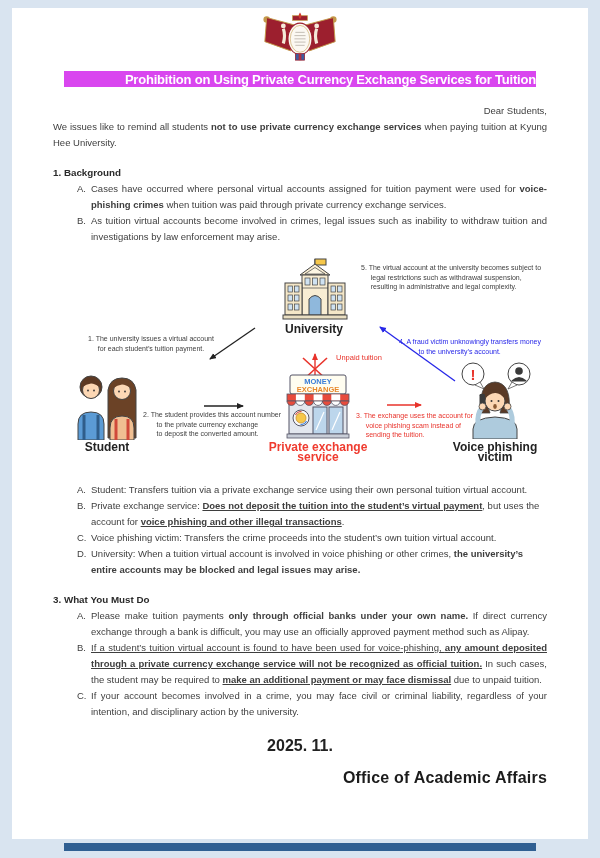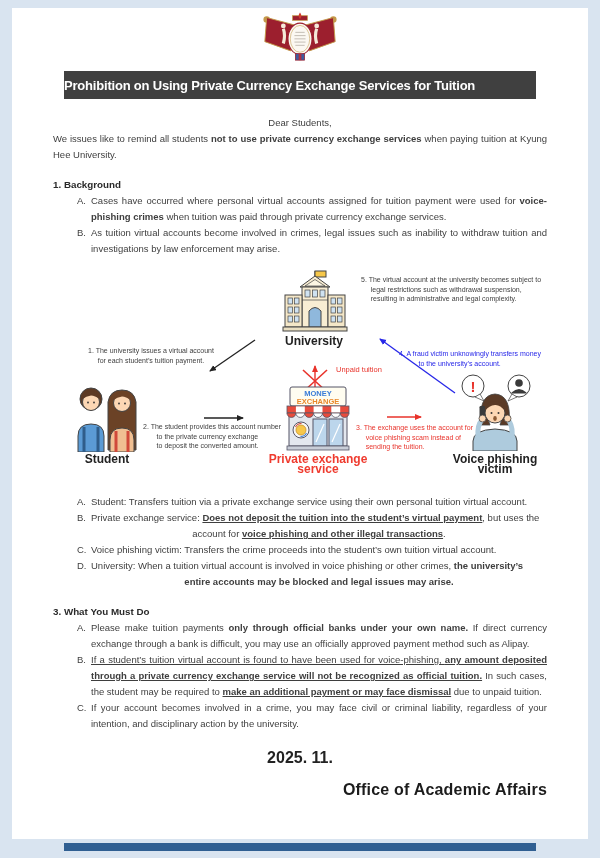--- a/index.html
+++ b/index.html
@@ -11,35 +11,35 @@
     overflow:hidden;
   }
   .page{
     width:576px;height:831px;
     margin:8px auto 0;
     background:#ffffff;
     overflow:hidden;
   }
   .logo-wrap{display:flex;justify-content:center;padding-top:4px;height:50px;}
   .banner{
-    width:472px;height:28px;margin:9px auto 0;
-    background:#404040;
-    display:flex;align-items:center;justify-content:flex-start;
+    width:472px;height:16px;margin:9px auto 0;
+    background:#d946ef;
+    display:flex;align-items:center;justify-content:flex-end;
   }
   .banner .t{
     color:#ffffff;font-weight:bold;font-size:13px;letter-spacing:-0.2px;white-space:nowrap;
   }
   .content{padding:16px 41px 0;font-size:9.5px;line-height:16px;text-align:justify;}
-  .greet{text-align:center;}
+  .greet{text-align:right;}
   .h{font-weight:bold;color:#2a2a2a;margin-top:14px;text-align:left;font-size:9.8px;}
   .items{padding-left:24px;}
   .item{display:flex;}
   .lbl{flex:0 0 14px;}
   .itxt{flex:1;text-align:justify;}
-  .cline{text-align:center;}
+  .cline{text-align:left;}
   .b{font-weight:bold;}
   .u{text-decoration:underline;}
   .items2{margin-top:24px;}
   .diagram{
     position:relative;width:494px;height:205px;margin-top:8px;
     font-size:7px;line-height:9.5px;text-align:left;
   }
   .note{position:absolute;white-space:pre;color:#3e3e3e;}
   .note.red{color:#e8332b;}
   .note.blue{color:#2727e8;}

